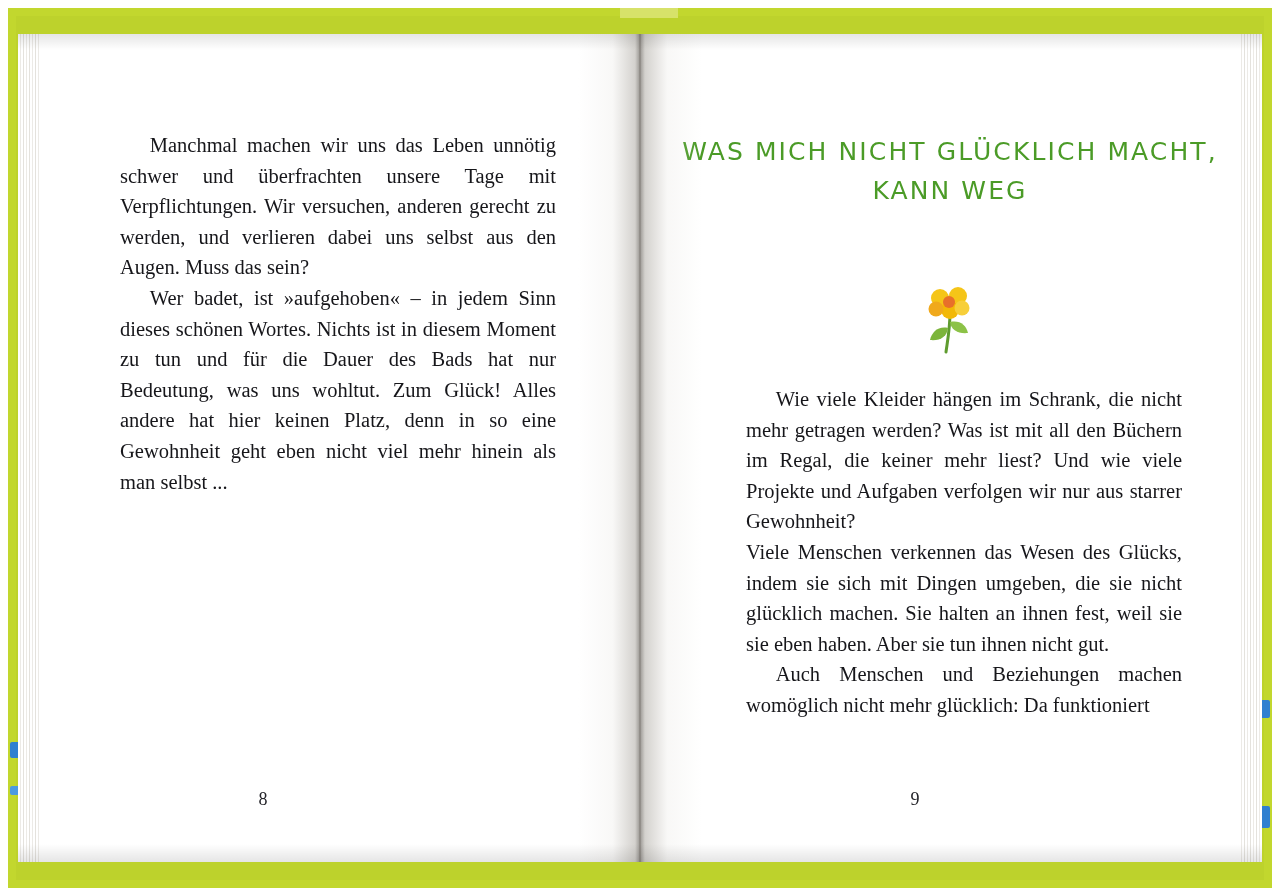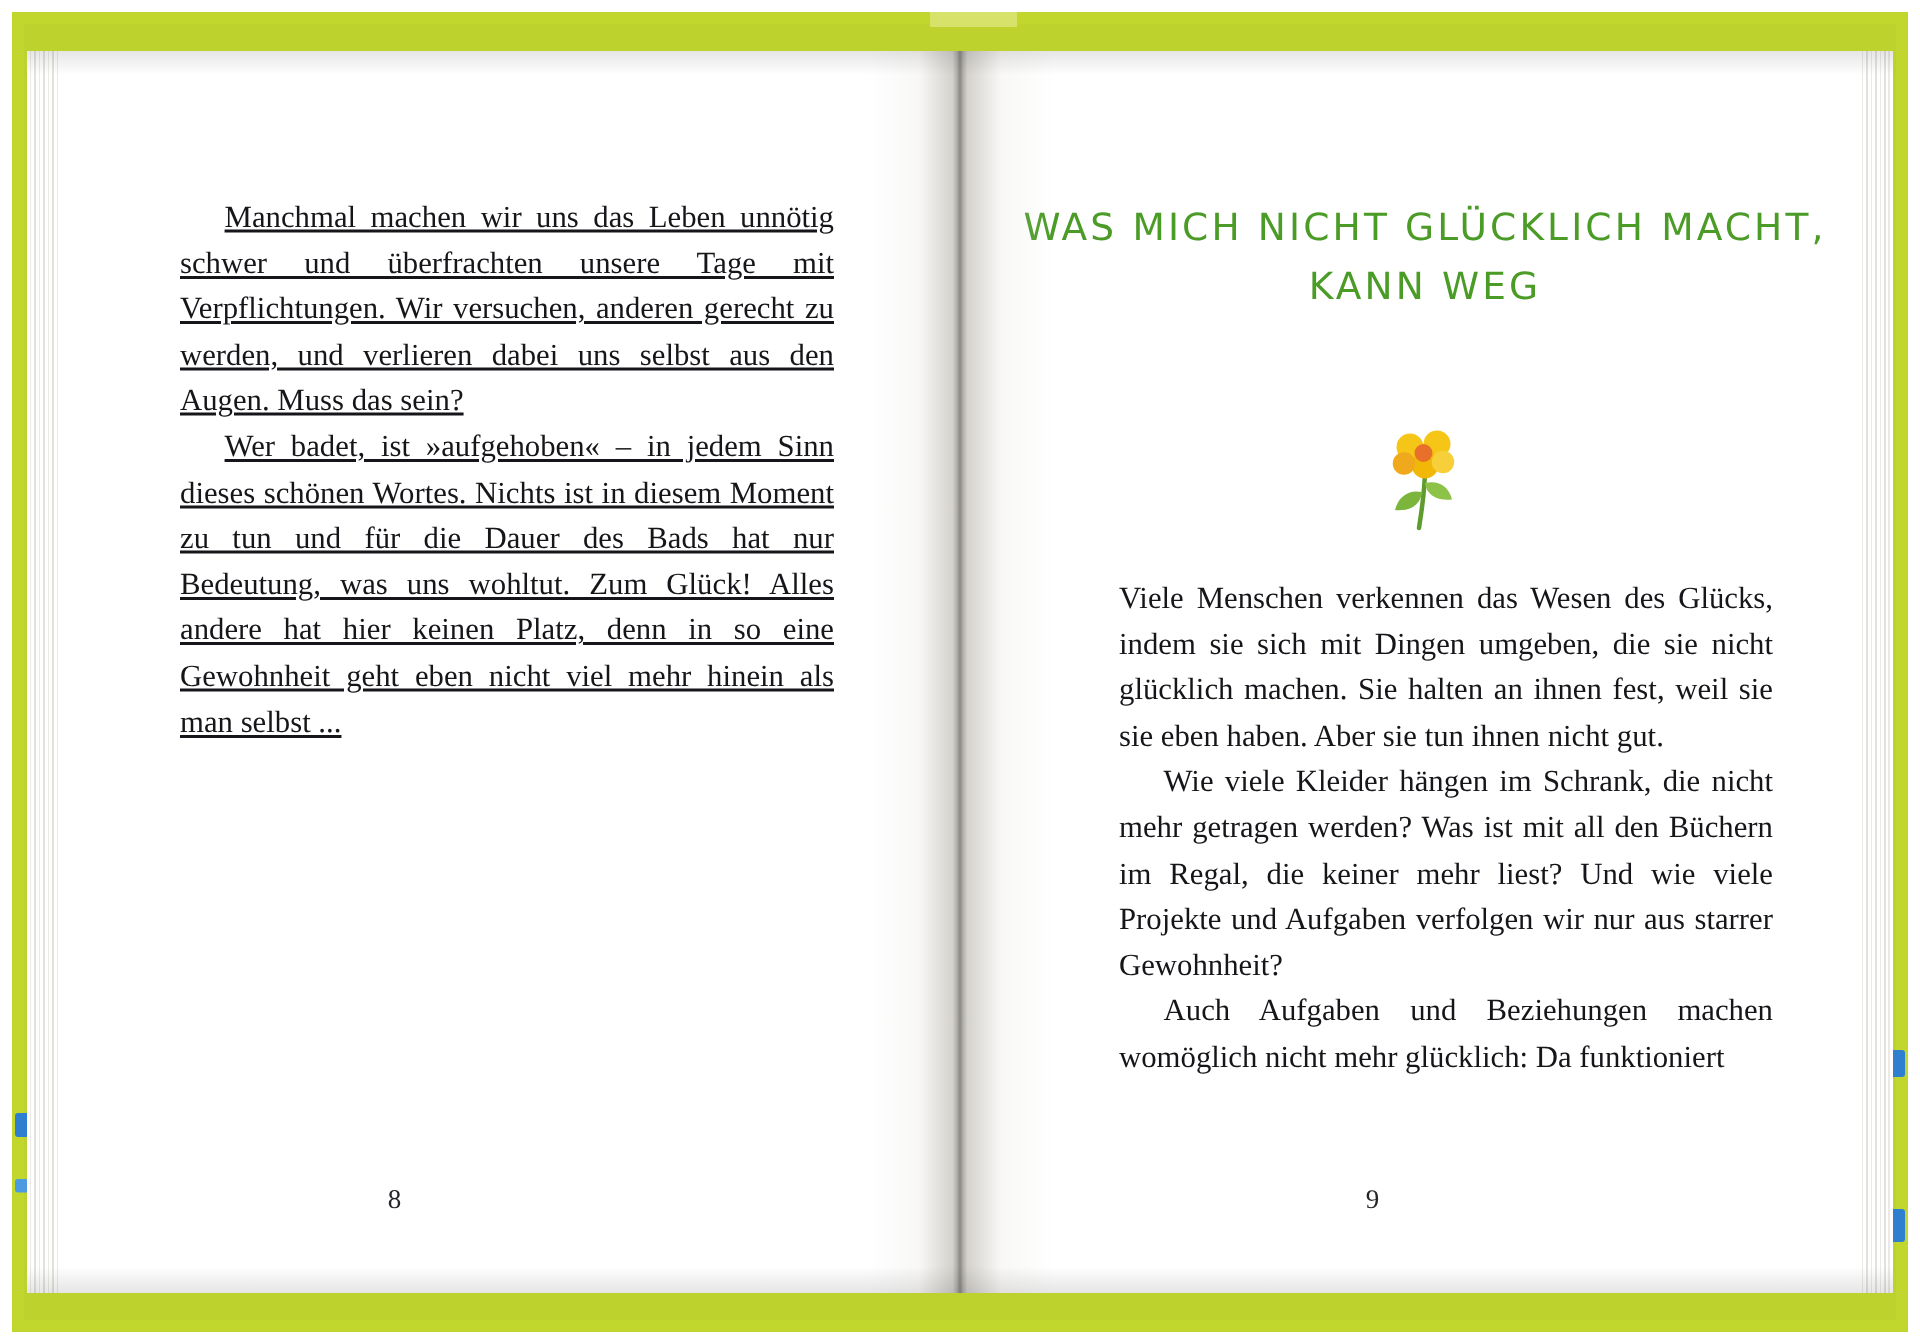--- a/index.html
+++ b/index.html
@@ -136,21 +136,20 @@
     font-size: 20.5px;
     line-height: 30.6px;
     text-align: justify;
     text-justify: inter-word;
     hyphens: manual;
   }
   .textcol.left-col {
     left: 102px;
     top: 96px;
     width: 436px;
-    text-decoration: underline;
   }
   .textcol.right-col {
     left: 106px;
     top: 350px;
     width: 436px;
   }
   .para { margin: 0; }
   .para.indent { text-indent: 1.45em; }
 
   
@@ -236,23 +235,23 @@
           <circle cx="48" cy="24" r="9" fill="#f5c518"></circle>
           <circle cx="40" cy="38" r="9" fill="#f2b807"></circle>
           <circle cx="26" cy="37" r="7.5" fill="#f0a91c"></circle>
           <circle cx="52" cy="36" r="7.5" fill="#f7cf3a"></circle>
 
           <circle cx="39" cy="30" r="6" fill="#e8702a"></circle>
         </svg>
       </div>
 
       <div class="textcol right-col">
+        <p class="para indent">Wie viele Kleider hängen im Schrank, die nicht mehr getragen werden? Was ist mit all den Büchern im Regal, die keiner mehr liest? Und wie viele Projekte und Aufgaben verfolgen wir nur aus starrer Gewohnheit?</p>
         <p class="para">Viele Menschen verkennen das Wesen des Glücks, indem sie sich mit Dingen umgeben, die sie nicht glücklich machen. Sie halten an ihnen fest, weil sie sie eben haben. Aber sie tun ihnen nicht gut.</p>
-        <p class="para indent">Wie viele Kleider hängen im Schrank, die nicht mehr getragen werden? Was ist mit all den Büchern im Regal, die keiner mehr liest? Und wie viele Projekte und Aufgaben verfolgen wir nur aus starrer Gewohnheit?</p>
-        <p class="para indent">Auch Aufgaben und Beziehungen machen womöglich nicht mehr glücklich: Da funktioniert</p>
+        <p class="para indent">Auch Menschen und Beziehungen machen womöglich nicht mehr glücklich: Da funktioniert</p>
       </div>
 
       <div class="folio right-folio">9</div>
     </div>
 
     <div class="gutter"></div>
     <div class="gutter-line"></div>
     <div class="page-top-shadow"></div>
     <div class="page-bottom-shadow"></div>
   </div>

